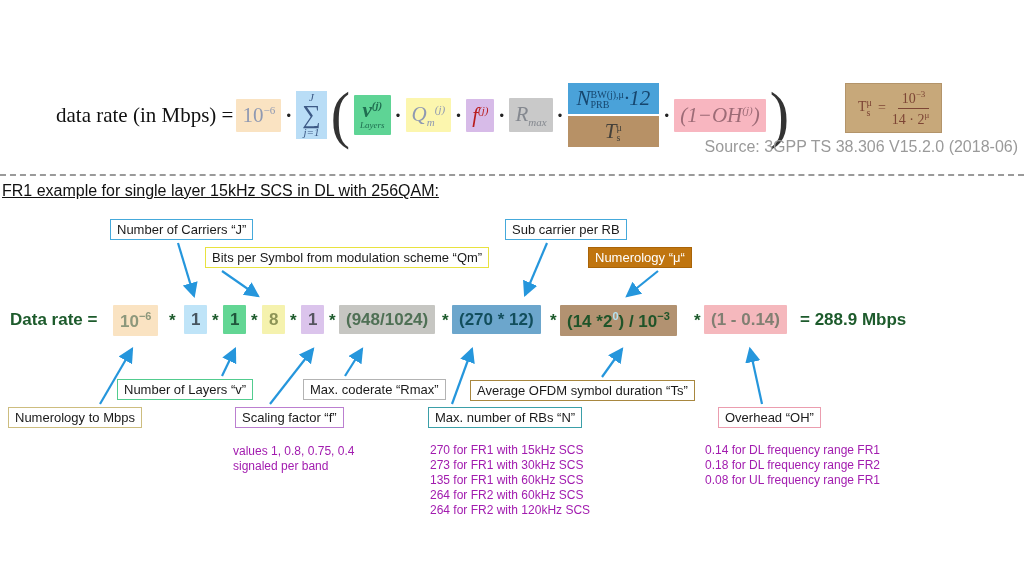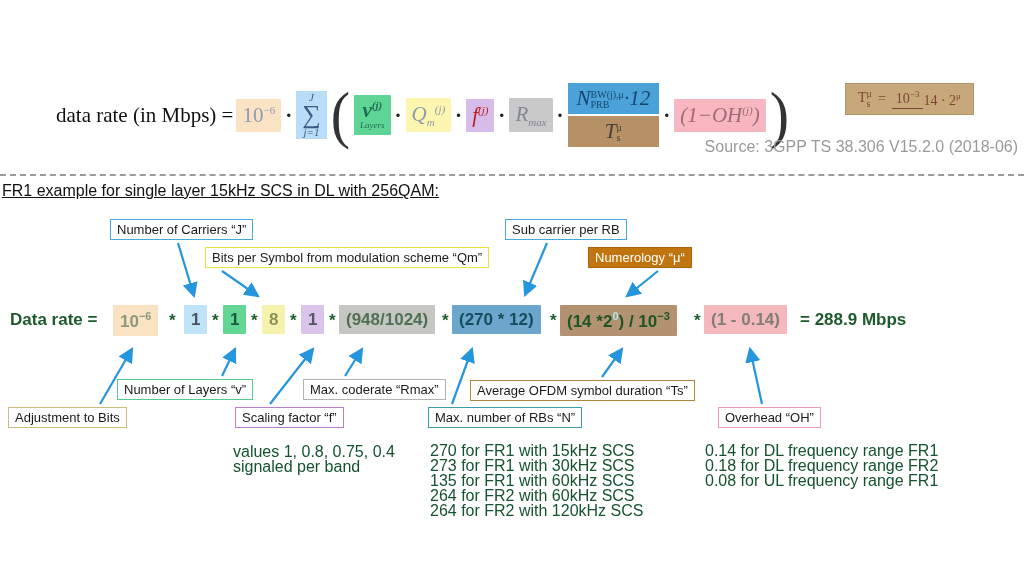--- a/index.html
+++ b/index.html
@@ -35,21 +35,21 @@
   .den{background:#b79166;color:#45413a;padding:3px 9px;font-style:italic}
   .supsub{display:inline-flex;flex-direction:column;align-items:flex-start;vertical-align:middle;line-height:1}
   .ss-sup,.ss-sub{font-size:10px;line-height:10px;font-style:normal}
   
   .ts-box{
     position:absolute;left:845px;top:83px;background:#c7a87a;border:1px solid #b3946a;
     padding:5px 12px;display:flex;align-items:center;gap:6px;
     font-family:"Liberation Serif",serif;font-size:14px;color:#7d4535;
   }
   .ts-box sup,.ts-box sub{font-size:9px}
-  .ts-frac{display:inline-flex;flex-direction:row;align-items:center}
+  .ts-frac{display:inline-flex;flex-direction:column;align-items:flex-end}
   .ts-num{padding:0 4px 1px 4px;border-bottom:1px solid #7d4535}
   .ts-den{padding-top:1px}
   .source{position:absolute;right:6px;top:138px;font-size:16px;color:#9a9a9a}
   
   .separator{position:absolute;left:0;top:174px;width:1024px;border-top:2px dashed #9a9a9a}
   .section-title{position:absolute;left:2px;top:182px;font-size:16px;color:#111;text-decoration:underline}
   
   .lbl{position:absolute;background:#fff;border:1px solid #888;padding:2px 6px;
        font-size:13px;color:#1a1a1a;white-space:nowrap}
   #lbl-carriers{left:110px;top:219px;border-color:#45a9db}
@@ -83,21 +83,21 @@
   #eq-coderate{left:339px;background:#c6c6c2;color:#4f7055}
   #st6{left:442px}
   #eq-rb{left:452px;background:#6ca6cc;color:#124e5c}
   #st7{left:550px}
   #eq-symbol{left:560px;background:#b29271;color:#1f5429}
   #eq-symbol .exp0{color:#b5e3f2}
   #st8{left:694px}
   #eq-oh{left:704px;background:#f5b8bd;color:#817f72}
   #eq-result{left:800px}
   
-  .note{position:absolute;font-size:16px;color:#14532d;line-height:15px;white-space:nowrap}
+  .note{position:absolute;font-size:12px;color:#a21caf;line-height:15px;white-space:nowrap}
   #note-scaling{left:233px;top:444px}
   #note-rbs{left:430px;top:443px}
   #note-oh{left:705px;top:443px}
   
   .arrows{position:absolute;left:0;top:0;width:1024px;height:576px;pointer-events:none}
 </style>
 </head>
 <body>
 
 <div class="formula-row">
@@ -173,21 +173,21 @@
 <span class="eq eqbox" id="eq-rb">(270 * 12)</span>
 <span class="star" id="st7">*</span>
 <span class="eq eqbox" id="eq-symbol"><span>(14 *2</span><sup class="exp0">0</sup><span>) / 10</span><sup>−3</sup></span>
 <span class="star" id="st8">*</span>
 <span class="eq eqbox" id="eq-oh">(1 - 0.14)</span>
 <span class="eq eqtext" id="eq-result">= 288.9 Mbps</span>
 
 <div class="lbl" id="lbl-layers">Number of Layers “v”</div>
 <div class="lbl" id="lbl-coderate">Max. coderate “Rmax”</div>
 <div class="lbl" id="lbl-ofdm">Average OFDM symbol duration “Ts”</div>
-<div class="lbl" id="lbl-adjustment">Adjustment to Bits</div>
+<div class="lbl" id="lbl-adjustment">Numerology to Mbps</div>
 <div class="lbl" id="lbl-scaling">Scaling factor “f”</div>
 <div class="lbl" id="lbl-rbs">Max. number of RBs “N”</div>
 <div class="lbl" id="lbl-overhead">Overhead “OH”</div>
 
 <div class="note" id="note-scaling">
   <div>values 1, 0.8, 0.75, 0.4</div>
   <div>signaled per band</div>
 </div>
 <div class="note" id="note-rbs">
   <div>270 for FR1 with 15kHz SCS</div>

